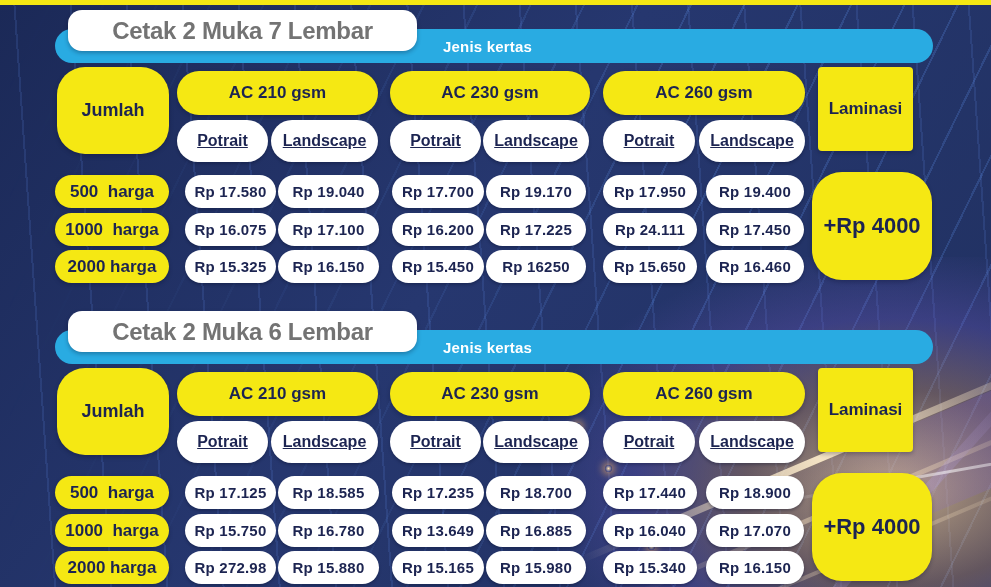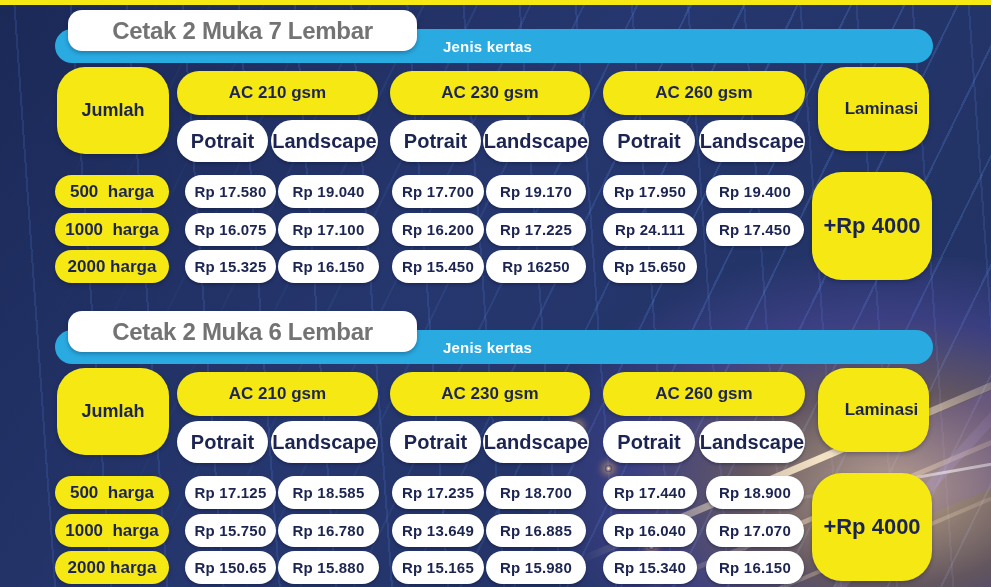--- a/index.html
+++ b/index.html
@@ -55,29 +55,29 @@
   .title-pill{position:absolute;left:68px;top:10px;width:349px;height:41px;border-radius:14px;background:#fff;
     display:flex;align-items:center;justify-content:center;box-shadow:0 2px 4px rgba(8,12,40,.3);}
   .title-pill span{color:#737373;font-size:24px;font-weight:bold;letter-spacing:-.3px;}
 
   .cell{position:absolute;display:flex;align-items:center;justify-content:center;
     color:#1c2451;text-align:center;}
   .ybox{background:#f5e813;box-shadow:0 2px 4px rgba(8,12,40,.28);}
   .wpill{background:#fff;box-shadow:0 2px 3px rgba(8,12,40,.3);}
 
   .qty-header{left:57px;top:67px;width:112px;height:87px;border-radius:28px;font-size:18px;font-weight:bold;}
-  .lam-header{left:818px;top:67px;width:95px;height:84px;border-radius:28px;font-size:17px;font-weight:bold;padding-left:16px;}
+  .lam-header{left:818px;top:67px;width:95px;height:84px;border-radius:4px;font-size:17px;font-weight:bold;}
   .lam-value{left:812px;top:172px;width:120px;height:108px;border-radius:30px;font-size:22px;font-weight:bold;}
 
   .group{top:71px;height:44px;border-radius:22px;font-size:17px;font-weight:bold;}
   .g1{left:177px;width:201px;}
   .g2{left:390px;width:200px;}
   .g3{left:603px;width:202px;}
 
-  .orient{top:120px;height:42px;border-radius:21px;font-size:20px;font-weight:bold;}
+  .orient{top:120px;height:42px;border-radius:21px;font-size:16px;font-weight:bold;text-decoration:underline;}
   .o1{left:177px;width:91px;}
   .o2{left:271px;width:107px;}
   .o3{left:390px;width:91px;}
   .o4{left:483px;width:106px;}
   .o5{left:603px;width:92px;}
   .o6{left:699px;width:106px;}
 
   .r0{top:175px;}
   .r1{top:213px;}
   .r2{top:250px;}
@@ -145,20 +145,21 @@
     <div class="cell wpill price r1 pc4">Rp 17.225</div>
     <div class="cell wpill price r1 pc5">Rp 24.111</div>
     <div class="cell wpill price r1 pc6">Rp 17.450</div>
 
     <div class="cell ybox qty r2">2000 harga</div>
     <div class="cell wpill price r2 pc1">Rp 15.325</div>
     <div class="cell wpill price r2 pc2">Rp 16.150</div>
     <div class="cell wpill price r2 pc3">Rp 15.450</div>
     <div class="cell wpill price r2 pc4">Rp 16250</div>
     <div class="cell wpill price r2 pc5">Rp 15.650</div>
+    <div class="cell wpill price r2 pc6">Rp 16.460</div>
 
     <div class="cell ybox lam-value">+Rp 4000</div>
   </section>
 
   <section class="ptable t1">
     <div class="band">
       <span class="band-label">Jenis kertas</span>
     </div>
     <div class="title-pill">
       <span>Cetak 2 Muka 6 Lembar</span>
@@ -187,21 +188,21 @@
 
     <div class="cell ybox qty r1">1000  harga</div>
     <div class="cell wpill price r1 pc1">Rp 15.750</div>
     <div class="cell wpill price r1 pc2">Rp 16.780</div>
     <div class="cell wpill price r1 pc3">Rp 13.649</div>
     <div class="cell wpill price r1 pc4">Rp 16.885</div>
     <div class="cell wpill price r1 pc5">Rp 16.040</div>
     <div class="cell wpill price r1 pc6">Rp 17.070</div>
 
     <div class="cell ybox qty r2">2000 harga</div>
-    <div class="cell wpill price r2 pc1">Rp 150.65</div>
+    <div class="cell wpill price r2 pc1">Rp 272.98</div>
     <div class="cell wpill price r2 pc2">Rp 15.880</div>
     <div class="cell wpill price r2 pc3">Rp 15.165</div>
     <div class="cell wpill price r2 pc4">Rp 15.980</div>
     <div class="cell wpill price r2 pc5">Rp 15.340</div>
     <div class="cell wpill price r2 pc6">Rp 16.150</div>
 
     <div class="cell ybox lam-value">+Rp 4000</div>
   </section>
 </div>
 

